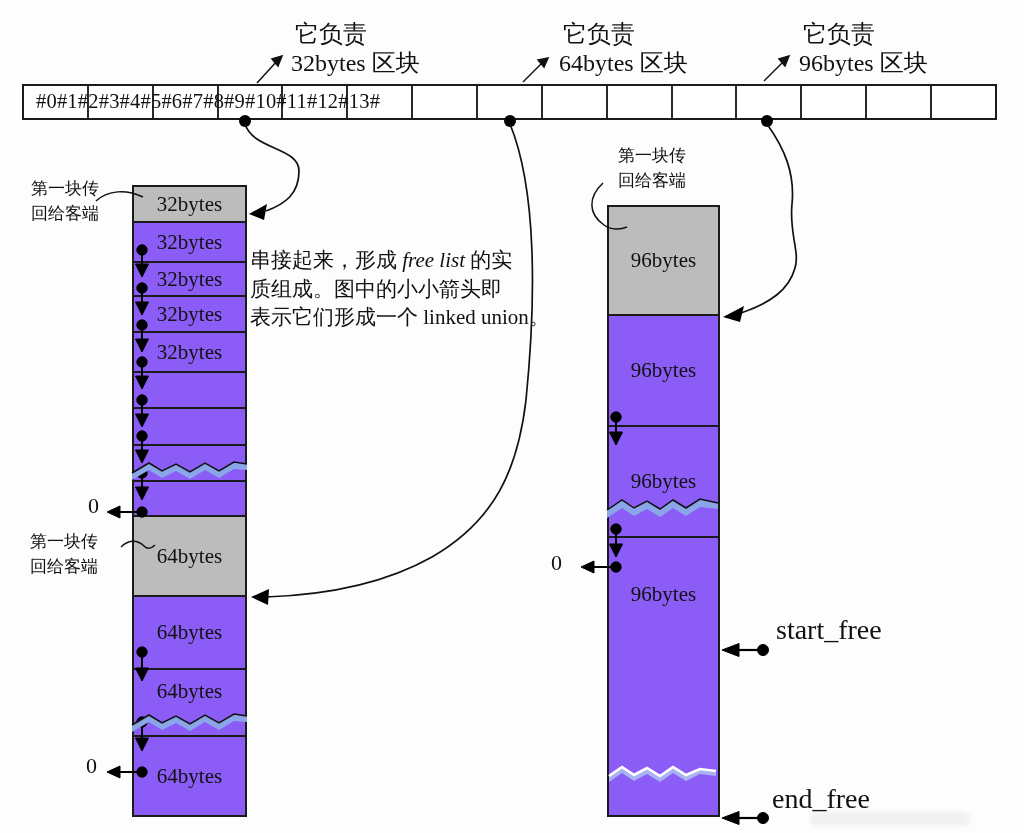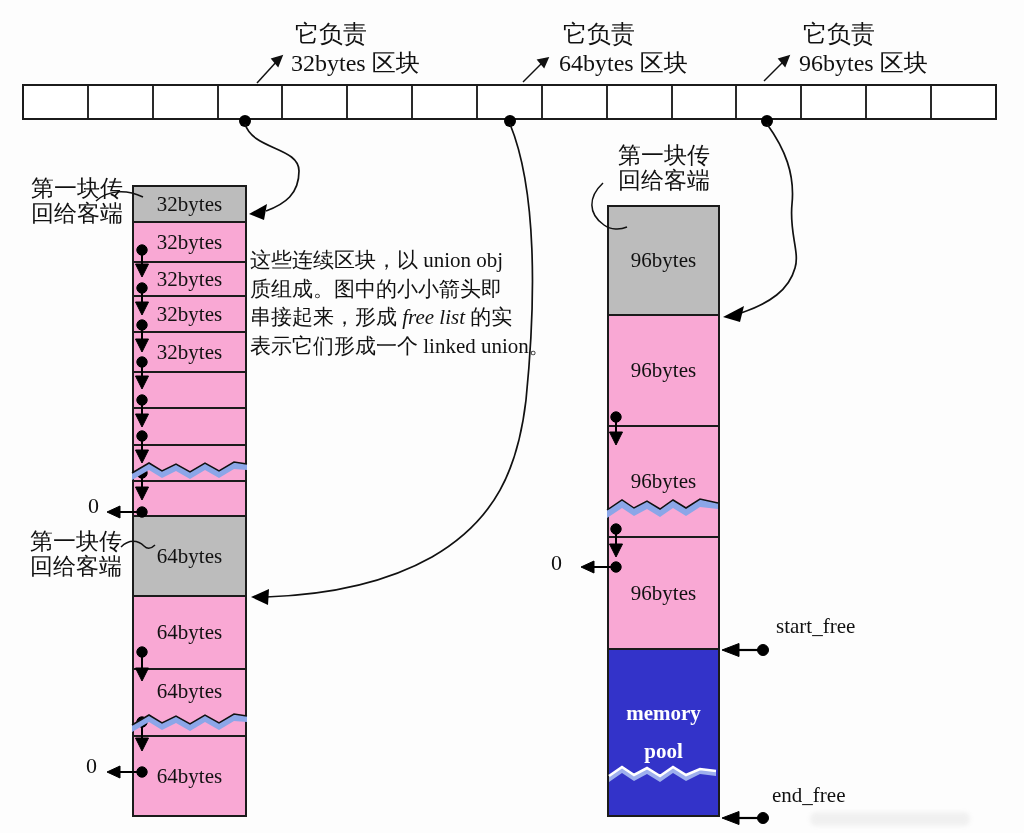--- a/index.html
+++ b/index.html
@@ -23,42 +23,42 @@
   .cell:last-child{border-right:none;}
   #array-text{
     left:36px; top:84px; height:36px; line-height:35px;
     font-size:20.5px; letter-spacing:0.2px; white-space:nowrap;
   }
   
   .ann{font-size:24px; line-height:29px; white-space:nowrap;}
   .ann .l1{padding-left:4px;}
   
   .col{
-    position:absolute; border:2px solid #1b1b1b; background:#f9a8d4;
+    position:absolute; border:2px solid #1b1b1b; background:#8b5cf6;
     display:flex; flex-direction:column; box-sizing:border-box;
   }
   #left-col{left:132px; top:185px; width:115px; height:632px;}
   #right-col{left:607px; top:205px; width:113px; height:612px;}
   .block{
     border-bottom:2px solid #1b1b1b; box-sizing:border-box;
     display:flex; align-items:center; justify-content:center;
     font-size:21px; flex:0 0 auto; position:relative;
   }
   .block:last-child{border-bottom:none;}
   .block.gray{background:#bcbcbc;}
   .block.top-label{align-items:flex-start; padding-top:9px;}
   #pool{
     background:#3333c9; color:#fff; font-weight:bold;
     display:flex; flex-direction:column; align-items:center; justify-content:center;
     gap:13px; font-size:21px; flex:1 1 auto;
   }
   
-  .side-label{font-size:23px; line-height:25px; white-space:nowrap;}
+  .side-label{font-size:17px; line-height:25px; white-space:nowrap;}
   .zero{font-size:22px;}
-  .ptr-label{font-size:21px; white-space:nowrap;}
+  .ptr-label{font-size:28px; white-space:nowrap;}
   
   #para{
     left:250px; top:246px; width:312px;
     font-size:21px; line-height:28.6px;
   }
   #para .it{font-style:italic;}
   #overlay{left:0; top:0; pointer-events:none; z-index:5;}
   .smudge{
     left:810px; top:812px; width:160px; height:14px;
     background:#9a9a9a; opacity:0.12; filter:blur(2px); border-radius:6px;
@@ -80,20 +80,21 @@
     <div class="cell"></div>
     <div class="cell"></div>
     <div class="cell"></div>
     <div class="cell"></div>
     <div class="cell"></div>
     <div class="cell"></div>
     <div class="cell"></div>
     <div class="cell"></div>
     <div class="cell"></div>
   </div>
+  <div id="array-text" class="abs">#0#1#2#3#4#5#6#7#8#9#10#11#12#13#</div>
 
   <div class="abs ann" style="left:291px; top:20px;">
     <div class="l1">它负责</div>
     <div>32bytes 区块</div>
   </div>
   <div class="abs ann" style="left:559px; top:20px;">
     <div class="l1">它负责</div>
     <div>64bytes 区块</div>
   </div>
   <div class="abs ann" style="left:799px; top:20px;">
@@ -108,23 +109,22 @@
   <div class="abs side-label" style="left:30px; top:529px;">
     <div>第一块传</div>
     <div>回给客端</div>
   </div>
   <div class="abs side-label" style="left:618px; top:143px;">
     <div>第一块传</div>
     <div>回给客端</div>
   </div>
 
   <div id="para" class="abs">
-    <div>这些连续区块，以  union obj</div>
+    <div><span>串接起来，形成 </span><span class="it">free list</span><span> 的实</span></div>
     <div>质组成。图中的小小箭头即</div>
-    <div><span>串接起来，形成 </span><span class="it">free list</span><span> 的实</span></div>
     <div>表示它们形成一个  linked union。</div>
   </div>
 
   <div id="left-col" class="col">
     <div class="block gray" style="height:36px;">
         <span>32bytes</span>
       </div>
     <div class="block" style="height:40px;">
         <span>32bytes</span>
       </div>
@@ -169,24 +169,20 @@
       </div>
     <div class="block" style="height:111px;">
         <span>96bytes</span>
       </div>
     <div class="block" style="height:111px;">
         <span>96bytes</span>
       </div>
     <div class="block" style="height:112px;">
         <span>96bytes</span>
       </div>
-    <div id="pool" class="block">
-      <div>memory</div>
-      <div>pool</div>
-    </div>
   </div>
 
   <div class="abs zero" style="left:88px; top:493px;">0</div>
   <div class="abs zero" style="left:86px; top:753px;">0</div>
   <div class="abs zero" style="left:551px; top:550px;">0</div>
 
   <div class="abs ptr-label" style="left:776px; top:614px;">start_free</div>
   <div class="abs ptr-label" style="left:772px; top:783px;text-align:center;">end_free</div>
 
   <div class="abs smudge"></div>

